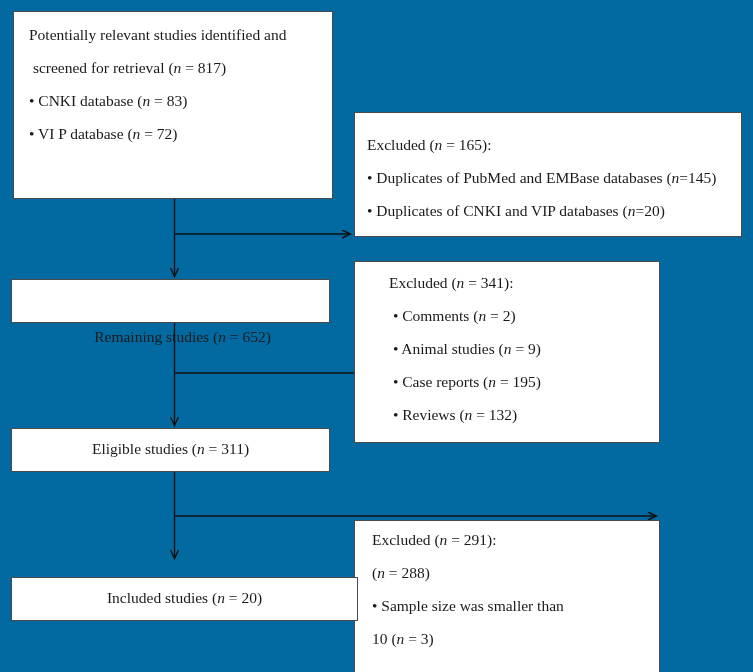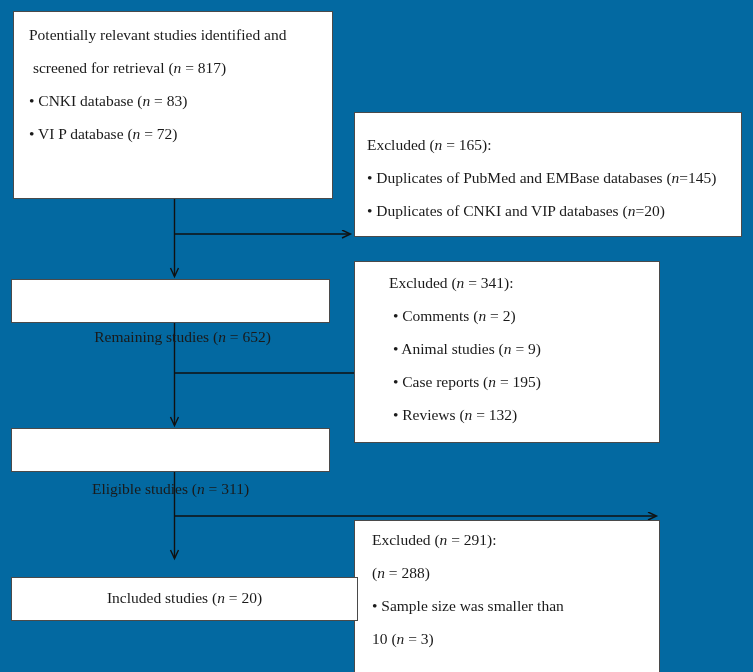--- a/index.html
+++ b/index.html
@@ -101,21 +101,21 @@
     <div class="box-text" style="left:34px; top:4px; right:4px;">
       <span class="txt-line">Excluded (<span class="ital">n</span> = 341):</span>
       <span class="txt-line">&nbsp;• Comments (<span class="ital">n</span> = 2)</span>
       <span class="txt-line">&nbsp;• Animal studies (<span class="ital">n</span> = 9)</span>
       <span class="txt-line">&nbsp;• Case reports (<span class="ital">n</span> = 195)</span>
       <span class="txt-line">&nbsp;• Reviews (<span class="ital">n</span> = 132)</span>
     </div>
   </div>
 
   <div class="box" style="left:11px; top:428px; width:319px; height:44px;">
-    <div class="centered-label" style="left:0; top:11px;margin-top:40px;">Eligible studies (<span class="ital">n</span> = 311)</div>
+    <div class="centered-label" style="left:0; top:11px;">Eligible studies (<span class="ital">n</span> = 311)</div>
   </div>
 
   <div class="box" style="left:354px; top:507px; width:306px; height:158px;margin-top:13px;">
     <div class="box-text" style="left:17px; top:2px; right:4px;">
       <span class="txt-line">Excluded (<span class="ital">n</span> = 291):</span>
       <span class="txt-line">(<span class="ital">n</span> = 288)</span>
       <span class="txt-line">• Sample size was smaller than</span>
       <span class="txt-line">10 (<span class="ital">n</span> = 3)</span>
     </div>
   </div>

